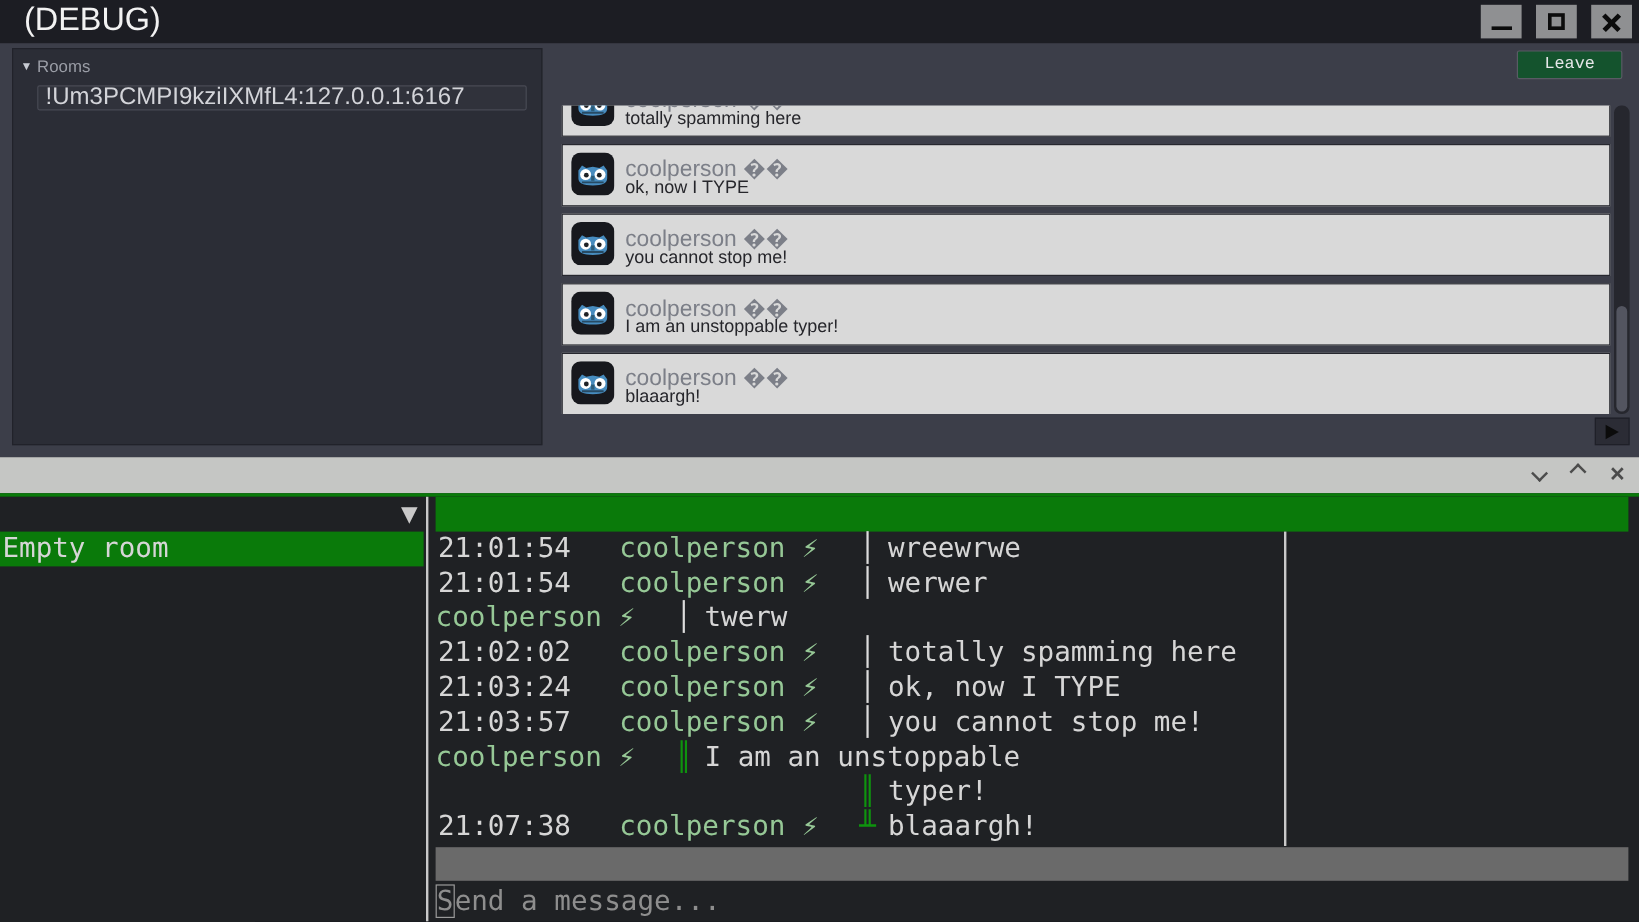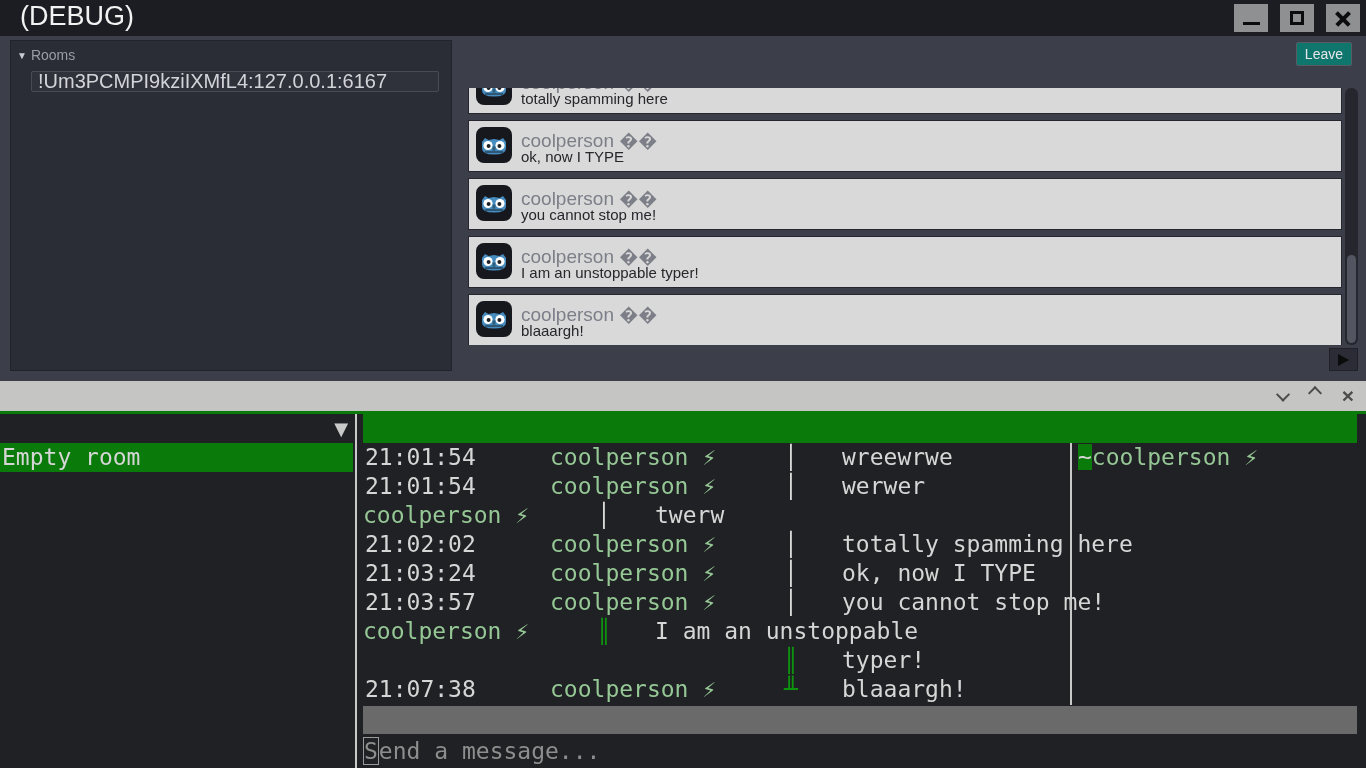--- a/index.html
+++ b/index.html
@@ -20,21 +20,21 @@
   
   .top-app { position:absolute; left:0; top:36px; width:1366px; height:345px; background:#3c3e49; }
 
   .rooms-panel { position:absolute; left:10px; top:4px; width:442px; height:331px; background:#2b2d36; border:1px solid #21222a; }
   .tree-header { position:absolute; left:6px; top:6px; display:flex; align-items:center; gap:4px; }
   .tree-arrow { color:#c8cbd3; font-size:10px; }
   .tree-label { color:#9a9da6; font-size:14px; }
   .room-item { position:absolute; left:20px; top:30px; width:408px; height:21px; background:#30323b; border:1px solid #484a54; border-radius:2px; color:#d3d4d9; font-size:20px; line-height:19px; padding-left:6px; white-space:nowrap; overflow:hidden; }
 
   .chat-panel { position:absolute; left:465px; top:0; width:895px; height:345px; }
-  .leave-btn { position:absolute; top:6px; right:8px; background:#0f766e; border:1px solid #595b64; border-radius:2px; color:#e6e6e8; font-size:14px; font-family:Liberation Sans, sans-serif; padding:3px 8px; }
+  .leave-btn { position:absolute; top:6px; right:8px; background:#14532d; border:1px solid #595b64; border-radius:2px; color:#e6e6e8; font-size:14px; font-family:Liberation Mono, monospace; padding:3px 22px; }
   .msg-list { position:absolute; left:3px; top:52px; width:874px; height:257px; overflow:hidden; }
   .msg-card { position:relative; height:52px; margin-bottom:6px; background:#d9d9d9; border:1px solid #26272e; }
   .msg-card.clipped { margin-top:-26px; }
   .avatar { position:absolute; left:7px; top:6px; width:36px; height:36px; }
   .msg-user { position:absolute; left:52px; top:6px; font-size:19px; color:#7c7f88; }
   .msg-text { position:absolute; left:52px; top:27px; font-size:15px; color:#26262b; }
   .chat-scroll { position:absolute; left:880px; top:52px; width:13px; height:257px; background:#26272e; border-radius:6px; }
   .chat-thumb { position:absolute; left:2px; bottom:2px; width:9px; height:88px; background:#535560; border-radius:5px; }
   .chat-input { position:absolute; left:3px; top:312px; width:859px; height:23px; background:#9b9c9e; color:#5d5f64; font-size:15px; line-height:23px; padding-left:6px; }
   .send-btn { position:absolute; left:864px; top:312px; width:29px; height:23px; background:#2b2c35; border:1px solid #1f2028; display:flex; align-items:center; justify-content:center; }
@@ -51,21 +51,21 @@
   
   .terminal { position:absolute; left:0; top:414px; width:1366px; height:354px; background:#1f2124; font-family:"DejaVu Sans Mono", monospace; font-size:23px; color:#d6d6d6; }
   .t-row1 { position:absolute; left:0; top:0; width:353px; height:29px; line-height:29px; padding-left:2px; white-space:pre; }
   .t-rooms { font-weight:bold; text-decoration:underline; }
   .t-count { margin-left:13px; }
   .t-dd { position:absolute; right:5px; top:0; font-size:18px; color:#c9c9c9; font-family:"DejaVu Sans",sans-serif; }
   .t-room-sel { position:absolute; left:0; top:29px; width:353px; height:29px; line-height:29px; padding-left:2px; background:#0a7a0a; white-space:pre; }
   .t-vsep { position:absolute; left:355px; top:0; width:2px; height:354px; background:#c9c9c9; }
   .t-topic { position:absolute; left:363px; top:0; width:994px; height:29px; background:#0a7a0a; }
   .t-log { position:absolute; left:363px; top:29px; width:707px; }
-  .t-line { display:flex; height:29px; line-height:29px; white-space:pre;gap:34px; }
+  .t-line { display:flex; height:29px; line-height:29px; white-space:pre; }
   .lt { width:153px; padding-left:2px; flex:none; }
   .lu { width:200px; flex:none; color:#96c896; }
   .ls { width:24px; flex:none; color:#dcdcdc; }
   .ls.green { color:#0e930e; }
   .lx { flex:1; }
   .t-usep { position:absolute; left:1070px; top:29px; width:2px; height:262px; background:#c9c9c9; }
   .t-userlist { position:absolute; left:1078px; top:29px; height:29px; line-height:29px; white-space:pre; }
   .member-prefix { background:#0a7a0a; color:#d6d6d6; }
   .member-name { color:#96c896; }
   .t-status { position:absolute; left:363px; top:292px; width:994px; height:28px; background:#6a6a6a; }
@@ -203,16 +203,15 @@
       <div class="t-line"><span class="lt">21:01:54</span><span class="lu">coolperson ⚡</span><span class="ls">│</span><span class="lx">werwer</span></div>
       <div class="t-line"><span class="lu">coolperson ⚡</span><span class="ls">│</span><span class="lx">twerw</span></div>
       <div class="t-line"><span class="lt">21:02:02</span><span class="lu">coolperson ⚡</span><span class="ls">│</span><span class="lx">totally spamming here</span></div>
       <div class="t-line"><span class="lt">21:03:24</span><span class="lu">coolperson ⚡</span><span class="ls">│</span><span class="lx">ok, now I TYPE</span></div>
       <div class="t-line"><span class="lt">21:03:57</span><span class="lu">coolperson ⚡</span><span class="ls">│</span><span class="lx">you cannot stop me!</span></div>
       <div class="t-line"><span class="lu">coolperson ⚡</span><span class="ls green">║</span><span class="lx">I am an unstoppable</span></div>
       <div class="t-line"><span class="lt"></span><span class="lu"></span><span class="ls green">║</span><span class="lx">typer!</span></div>
       <div class="t-line"><span class="lt">21:07:38</span><span class="lu">coolperson ⚡</span><span class="ls green">╨</span><span class="lx">blaaargh!</span></div>
     </div>
   <div class="t-usep"></div>
-  <div class="t-userlist"><span class="member-prefix">~</span><span class="member-name">coolperson ⚡</span></div>
   <div class="t-status"></div>
   <div class="t-input"><span class="t-cursor">S</span><span>end a message...</span></div>
 </div>
 
 </body></html>

